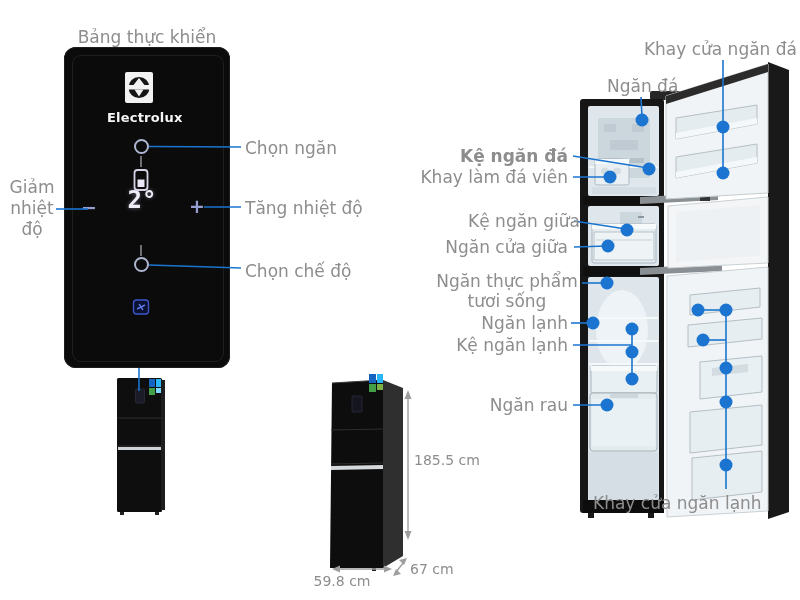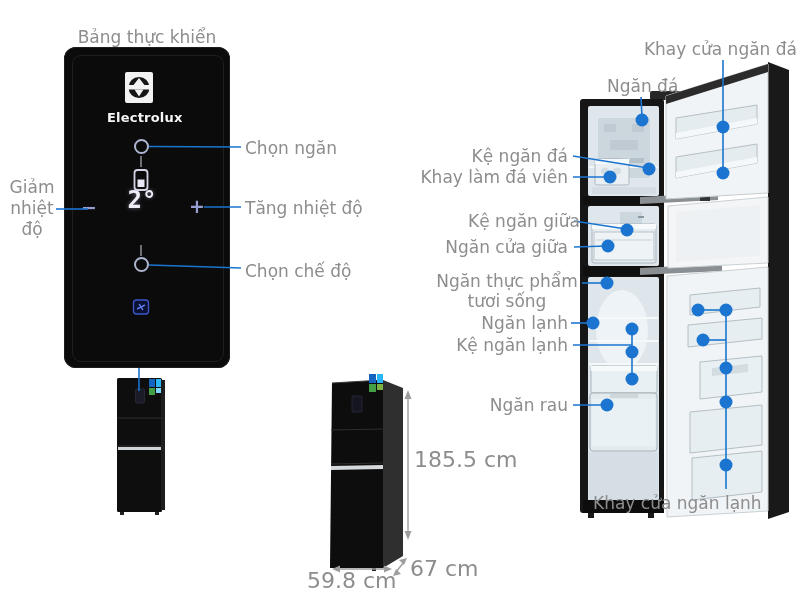--- a/index.html
+++ b/index.html
@@ -1,20 +1,20 @@
 <!DOCTYPE html>
 <html><head>
 <meta charset="utf-8">
 <style>
   html,body{margin:0;padding:0;background:#fff;}
   #stage{position:relative;width:800px;height:600px;background:#fff;overflow:hidden;
          font-family:"DejaVu Sans",sans-serif;}
   .label{position:absolute;color:#8d8d8d;font-size:17px;line-height:20px;white-space:nowrap;z-index:5;}
   .label.wrap{white-space:normal;}
-  .dim{font-size:22px;}
+  .dim{font-size:14px;}
   #control-panel{position:absolute;left:64px;top:47px;width:166px;height:321px;
                  background:#0b0b0b;border-radius:12px;z-index:1;
                  box-shadow:inset 0 0 0 1px #1d1d1d;}
   #panel-inner-edge{position:absolute;left:72px;top:55px;width:150px;height:305px;
                  border:1px solid #1f1f1f;border-radius:9px;z-index:2;}
   #brand{position:absolute;left:107px;top:110px;width:70px;text-align:center;color:#f5f5f5;
          font-size:13px;font-weight:bold;letter-spacing:.2px;z-index:3;}
   #temp{position:absolute;left:118px;top:186px;width:48px;text-align:center;color:#efeef6;
         font-size:24px;font-weight:bold;font-family:"DejaVu Sans Mono",monospace;z-index:3;
         text-shadow:0 0 4px rgba(220,210,255,.45);}
@@ -38,21 +38,21 @@
   <div class="stepbtn" style="left:189px;top:197px;">+</div>
 
   <div class="label" style="left:64px;top:27px;width:166px;text-align:center;">Bảng thực khiển</div>
   <div class="label wrap" style="left:6px;top:177px;width:52px;text-align:center;line-height:21px;">Giảm nhiệt độ</div>
   <div class="label" style="left:245px;top:138px;">Chọn ngăn</div>
   <div class="label" style="left:245px;top:198px;">Tăng nhiệt độ</div>
   <div class="label" style="left:245px;top:261px;">Chọn chế độ</div>
 
   <div class="label" style="right:3px;top:39px;">Khay cửa ngăn đá</div>
   <div class="label" style="left:607px;top:76px;">Ngăn đá</div>
-  <div class="label" style="right:232px;top:146px;">Kệ ngăn đá</div>
+  <div class="label" style="right:232px;top:146px;font-weight:bold;">Kệ ngăn đá</div>
   <div class="label" style="right:232px;top:167px;">Khay làm đá viên</div>
   <div class="label" style="right:220px;top:211px;">Kệ ngăn giữa</div>
   <div class="label" style="right:232px;top:237px;">Ngăn cửa giữa</div>
   <div class="label wrap" style="right:222px;top:271px;width:142px;text-align:center;">Ngăn thực phẩm tươi sống</div>
   <div class="label" style="right:232px;top:313px;">Ngăn lạnh</div>
   <div class="label" style="right:232px;top:335px;">Kệ ngăn lạnh</div>
   <div class="label" style="right:232px;top:395px;text-align:right;">Ngăn rau</div>
   <div class="label" style="left:593px;top:493px;">Khay cửa ngăn lạnh</div>
 
   <div class="label dim" style="left:414px;top:450px;">185.5 cm</div>

